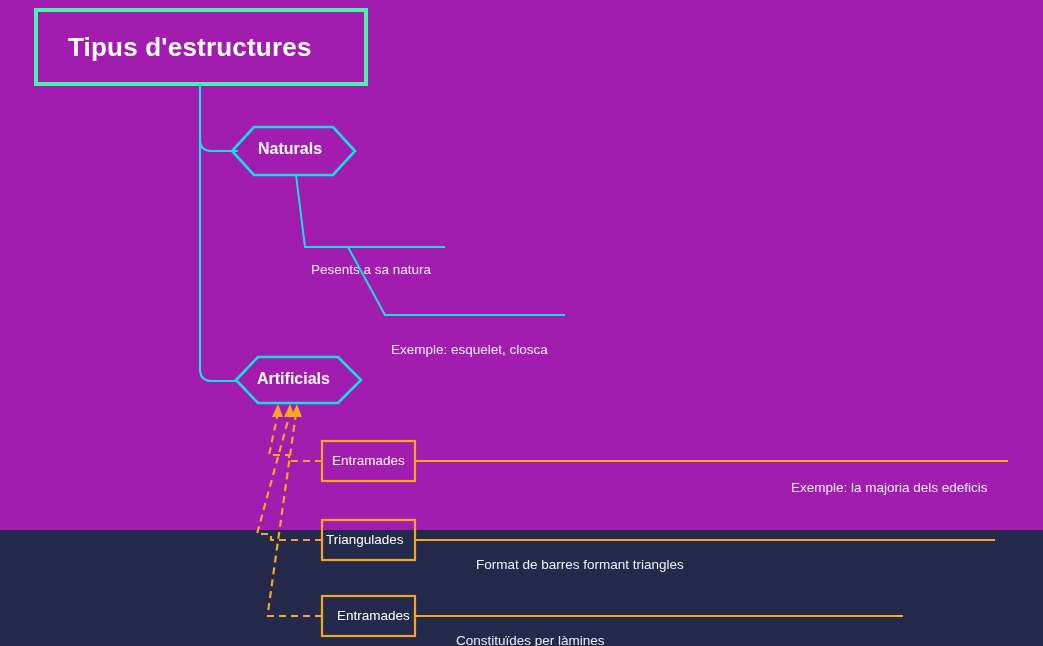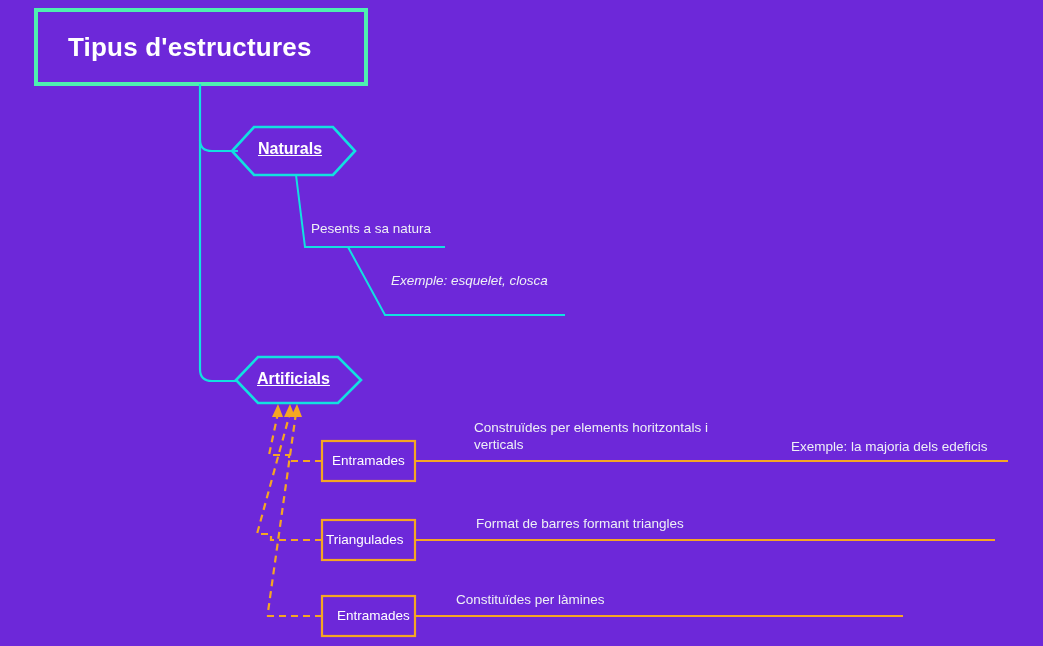--- a/index.html
+++ b/index.html
@@ -9,54 +9,54 @@
   }
   body {
     width: 1043px;
     height: 646px;
     overflow: hidden;
     font-family: "Liberation Sans", sans-serif;
   }
   #canvas {
     position: relative;
     width: 1043px;
-    height: 646px;
-    background: #6d28d9;
+    height: 530px;
+    background: #a21caf;
   }
   svg.layer {
     position: absolute;
     left: 0;
     top: 0;
     width: 1043px;
     height: 646px;
   }
   .node-label {
     position: absolute;
     color: #ffffff;
     font-weight: bold;
     white-space: nowrap;
   }
   .root-title {
     font-size: 26px;
     letter-spacing: 0.2px;
   }
   .hex-title {
     font-size: 16px;
-    text-decoration: underline;
   }
   .box-title {
     font-size: 13.5px;
     font-weight: normal;
   }
   .leaf-text {
     position: absolute;
     color: #eef0f6;
     font-size: 13.5px;
     font-weight: normal;
     line-height: 17px;
+    margin-top: 41px;
   }
 </style>
 </head>
 <body>
 
 <div id="canvas">
 
   <svg class="layer" viewBox="0 0 1043 646">
 
     <rect x="36" y="10" width="330" height="74" fill="none" stroke="#4ef0b0" stroke-width="4"></rect>
@@ -90,26 +90,25 @@
   </svg>
 
   <div class="node-label root-title" style="left:68px; top:32px;">Tipus d'estructures</div>
 
   <div class="node-label hex-title" style="left:258px; top:140px;">Naturals</div>
 
   <div class="node-label hex-title" style="left:257px; top:370px;">Artificials</div>
 
   <div class="leaf-text" style="left:311px; top:220px;">Pesents a sa natura</div>
 
-  <div class="leaf-text" style="left:391px; top:272px;font-style:italic;">Exemple: esquelet, closca</div>
+  <div class="leaf-text" style="left:391px; top:300px;">Exemple: esquelet, closca</div>
 
   <div class="node-label box-title" style="left:332px; top:453px;">Entramades</div>
   <div class="node-label box-title" style="left:326px; top:532px;text-align:center;">Triangulades</div>
   <div class="node-label box-title" style="left:337px; top:608px;">Entramades</div>
 
-  <div class="leaf-text" style="left:474px; top:419px; width:270px;">Construïdes per elements horitzontals i verticals</div>
   <div class="leaf-text" style="left:476px; top:515px;">Format de barres formant triangles</div>
 
   <div class="leaf-text" style="left:791px; top:438px;">Exemple: la majoria dels edeficis</div>
 
   <div class="leaf-text" style="left:456px; top:591px;">Constituïdes per làmines</div>
 
 </div>
 
 </body></html>

